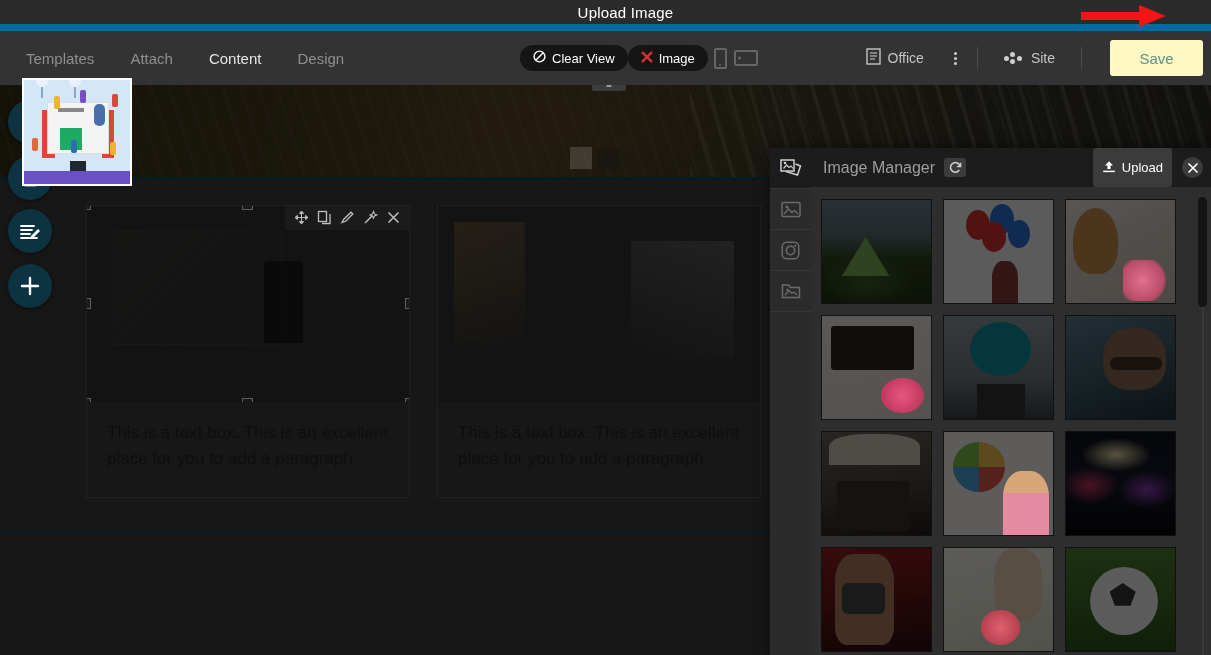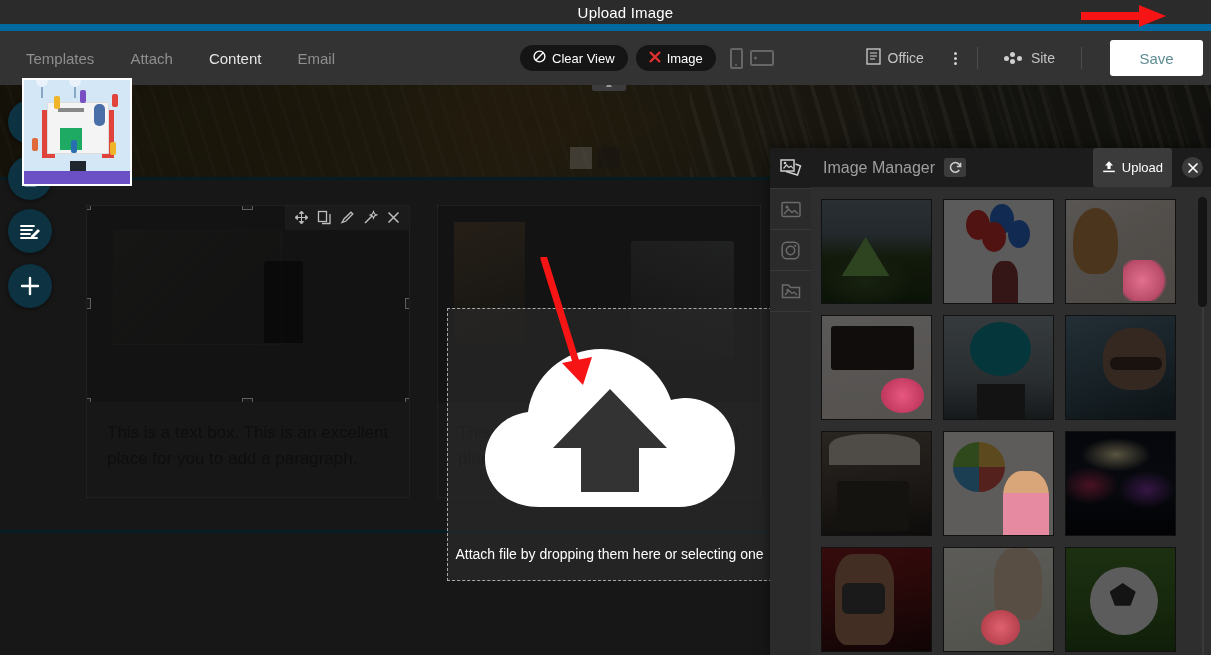--- a/index.html
+++ b/index.html
@@ -46,21 +46,21 @@
   }
   .nav-left { display: flex; align-items: flex-end; padding-left: 8px; }
   .nav-item {
     color: #8f8f8f; font-size: 15px;
     padding: 6px 18px; cursor: pointer;
   }
   .nav-item.active { color: #e5e5e5; }
 
   .nav-center {
     position: absolute; left: 520px; top: 0; height: 54px;
-    display: flex; align-items: center; gap: 8px;
+    display: flex; align-items: center; 
   }
   .pill {
     background: #151515; color: #ffffff;
     border-radius: 14px; height: 26px;
     display: flex; align-items: center; gap: 6px;
     padding: 0 13px; font-size: 13px; cursor: pointer;
     position: relative; z-index: 3;
   }
   .device-icons { display: flex; align-items: center; gap: 7px; margin-left: 6px; }
   .dev-phone {
@@ -88,21 +88,21 @@
     display: flex; align-items: center; gap: 7px;
     color: #c4c4c4; font-size: 14px; padding: 0 10px; cursor: pointer;
   }
   .vdiv { width: 1px; height: 22px; background: #4d4d4d; }
   .kebab { display: flex; flex-direction: column; gap: 2px; padding: 0 4px; cursor: pointer; }
   .kebab i { width: 3px; height: 3px; background: #cfcfcf; border-radius: 50%; display: block; }
   .dots-grid { width: 20px; height: 14px; position: relative; }
   .dots-grid i { position: absolute; width: 5px; height: 5px; border-radius: 50%; background: #cfcfcf; }
   .save-btn {
     margin-left: 12px;
-    background: #ffffff; color: #5d8d93;
+    background: #fef9c3; color: #5d8d93;
     width: 93px; height: 36px; border-radius: 3px;
     display: flex; align-items: center; justify-content: center;
     font-size: 15px; cursor: pointer; border: none;
   }
 
   
   .canvas {
     position: absolute; top: 85px; left: 0; width: 1211px; height: 570px;
     background: #333333; overflow: hidden;
   }
@@ -386,21 +386,21 @@
         <path d="M2.6 2.6 L10.4 10.4 M10.4 2.6 L2.6 10.4" stroke="#222" stroke-width="2.4" stroke-linecap="round"></path>
       </svg>
     </div>
   </div>
 
   <div class="appnav">
     <div class="nav-left">
       <div class="nav-item">Templates</div>
       <div class="nav-item">Attach</div>
       <div class="nav-item active">Content</div>
-      <div class="nav-item">Email</div>
+      <div class="nav-item">Design</div>
     </div>
 
     <div class="nav-center">
       <div class="pill">
         <span>
           <svg width="13" height="13" viewBox="0 0 13 13">
               <circle cx="6.5" cy="6.5" r="5.4" fill="none" stroke="#fff" stroke-width="1.4"></circle>
               <path d="M2.8 10.2 L10.2 2.8" stroke="#fff" stroke-width="1.4"></path>
             </svg>
         </span>
@@ -562,33 +562,20 @@
     <div class="tp-stand"></div>
     <div class="tp-person" style="left:8px;top:58px;background:#e06a3a"></div>
     <div class="tp-person" style="left:30px;top:16px;background:#f0b429"></div>
     <div class="tp-person" style="left:56px;top:10px;background:#7a4fc4"></div>
     <div class="tp-person" style="left:88px;top:14px;background:#e0433c"></div>
     <div class="tp-person" style="left:47px;top:60px;background:#2a6fb0"></div>
     <div class="tp-person" style="left:86px;top:62px;background:#f0b429"></div>
     <div class="tp-floor"></div>
   </div>
 
-  <div class="dropzone">
-    <div class="cloud-wrap">
-      <svg width="258" height="205" viewBox="0 0 258 205">
-        <path d="M58 175 C24 175 4 152 4 127 C4 103 22 83 47 80 C52 44 83 17 120 17 C152 17 180 38 190 68 C194 67 199 66 204 66 C233 66 254 88 254 116 C254 146 231 175 198 175 Z" fill="#ffffff"></path>
-        <path d="M129 57 L186 116 H158 V160 H100 V116 H72 Z" fill="#333333"></path>
-      </svg>
-    </div>
-    <div class="dz-text">Attach file by dropping them here or selecting one</div>
-    <svg class="big-arrow" width="70" height="175" viewBox="0 0 70 175">
-      <path d="M8 2 L44 118" stroke="#f61414" stroke-width="7" stroke-linecap="round"></path>
-      <path d="M47 128 L26 106 L56 100 Z" fill="#f61414"></path>
-    </svg>
-  </div>
 
   <div class="im-panel">
 
     <div class="im-rail">
       <div class="im-rail-btn active">
         <svg width="22" height="20" viewBox="0 0 22 20">
           <rect x="1" y="2" width="13" height="11" fill="none" stroke="#cfcfcf" stroke-width="1.5"></rect>
           <path d="M3.5 10.5 L6.5 7 L9 9.5 L11 8 L13 10.5" fill="none" stroke="#cfcfcf" stroke-width="1.2"></path>
           <circle cx="5" cy="5" r="1.3" fill="#cfcfcf"></circle>
           <path d="M15.5 6 L20.5 8 L17.5 17 L6 13.5" fill="none" stroke="#cfcfcf" stroke-width="1.5"></path>

